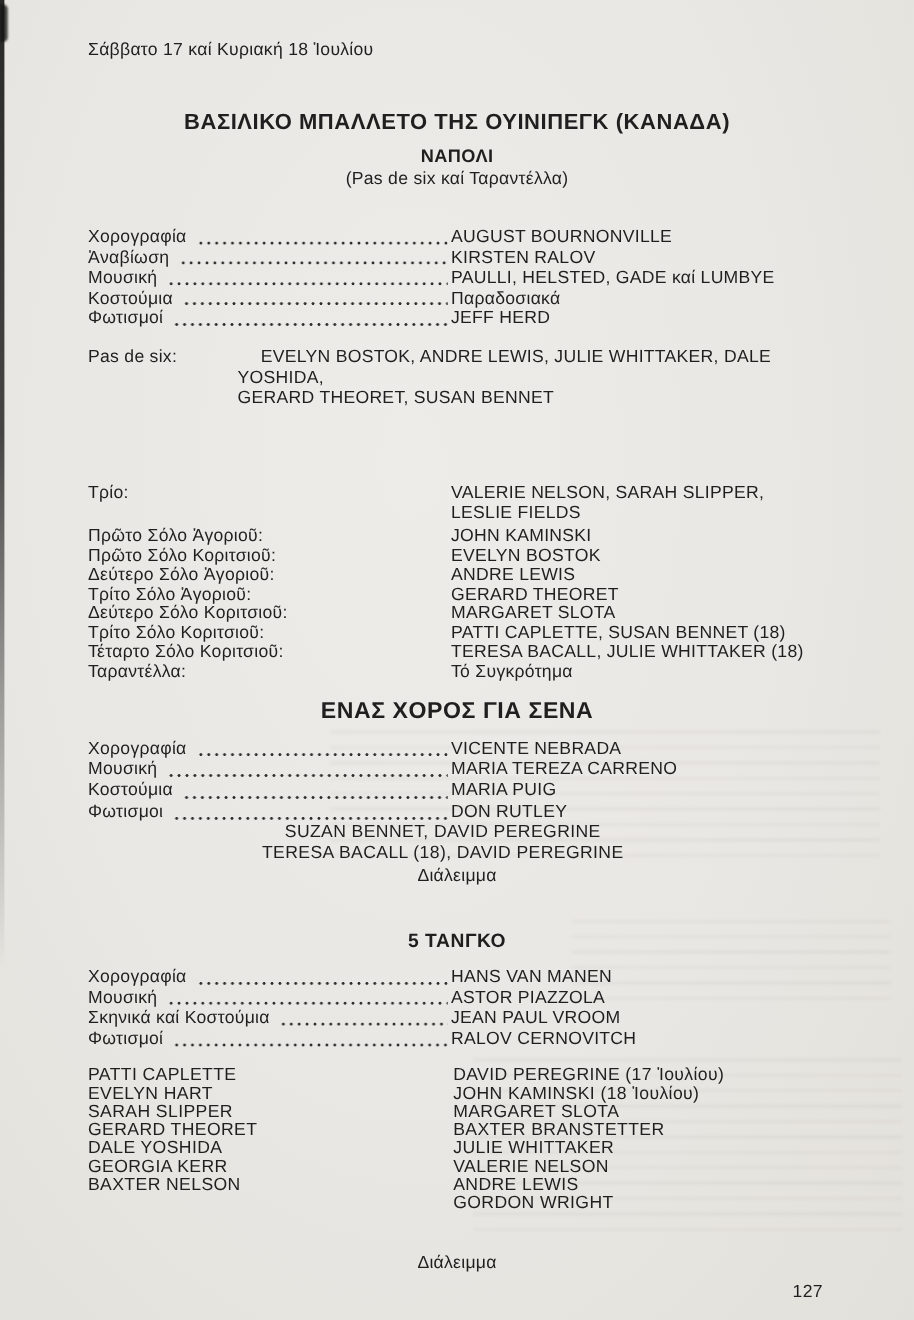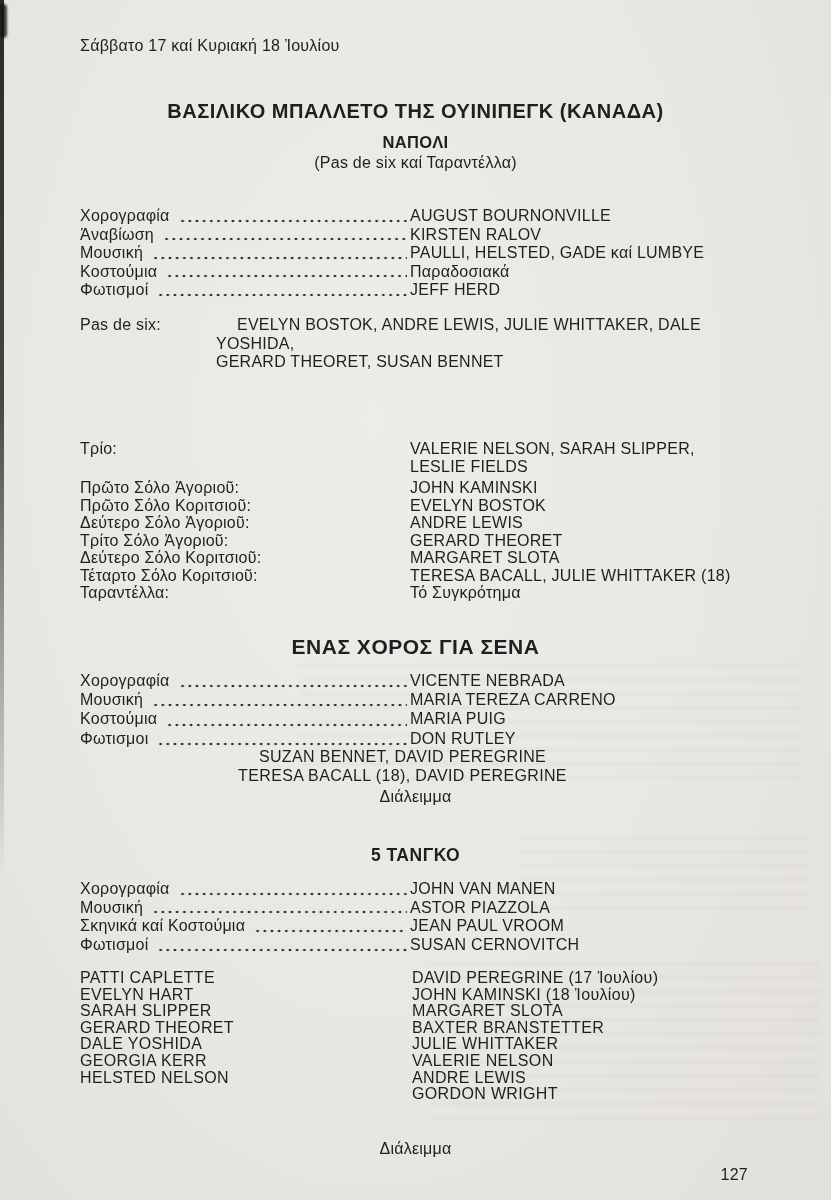--- a/index.html
+++ b/index.html
@@ -167,20 +167,24 @@
     </div>
     <div class="role-row">
       <span class="role-label">Τρίτο Σόλο Ἀγοριοῦ:</span>
       <span class="role-value">GERARD THEORET</span>
     </div>
     <div class="role-row">
       <span class="role-label">Δεύτερο Σόλο Κοριτσιοῦ:</span>
       <span class="role-value">MARGARET SLOTA</span>
     </div>
     <div class="role-row">
+      <span class="role-label">Τρίτο Σόλο Κοριτσιοῦ:</span>
+      <span class="role-value">PATTI CAPLETTE, SUSAN BENNET (18)</span>
+    </div>
+    <div class="role-row">
       <span class="role-label">Τέταρτο Σόλο Κοριτσιοῦ:</span>
       <span class="role-value">TERESA BACALL, JULIE WHITTAKER (18)</span>
     </div>
     <div class="role-row">
       <span class="role-label">Ταραντέλλα:</span>
       <span class="role-value">Τό Συγκρότημα</span>
     </div>
   </div>
 
 
@@ -225,53 +229,53 @@
   <div class="abs center intermission1">Διάλειμμα</div>
 
   <div class="abs center b sec3-title">5 ΤΑΝΓΚΟ</div>
 
   <div class="abs credits c3">
     <div class="credit-row">
       <span class="credit-left">
           <span class="credit-label">Χορογραφία</span>
           <span class="dots"></span>
         </span>
-      <span class="credit-value">JOHN VAN MANEN</span>
+      <span class="credit-value">HANS VAN MANEN</span>
     </div>
     <div class="credit-row">
       <span class="credit-left">
           <span class="credit-label">Μουσική</span>
           <span class="dots"></span>
         </span>
       <span class="credit-value">ASTOR PIAZZOLA</span>
     </div>
     <div class="credit-row">
       <span class="credit-left">
           <span class="credit-label">Σκηνικά καί Κοστούμια</span>
           <span class="dots"></span>
         </span>
       <span class="credit-value">JEAN PAUL VROOM</span>
     </div>
     <div class="credit-row">
       <span class="credit-left">
           <span class="credit-label">Φωτισμοί</span>
           <span class="dots"></span>
         </span>
-      <span class="credit-value">SUSAN CERNOVITCH</span>
+      <span class="credit-value">RALOV CERNOVITCH</span>
     </div>
   </div>
 
   <div class="abs cast-col cast-left">
     <div>PATTI CAPLETTE</div>
     <div>EVELYN HART</div>
     <div>SARAH SLIPPER</div>
     <div>GERARD THEORET</div>
     <div>DALE YOSHIDA</div>
     <div>GEORGIA KERR</div>
-    <div>HELSTED NELSON</div>
+    <div>BAXTER NELSON</div>
   </div>
 
   <div class="abs cast-col cast-right">
     <div>DAVID PEREGRINE (17 Ἰουλίου)</div>
     <div>JOHN KAMINSKI (18 Ἰουλίου)</div>
     <div>MARGARET SLOTA</div>
     <div>BAXTER BRANSTETTER</div>
     <div>JULIE WHITTAKER</div>
     <div>VALERIE NELSON</div>
     <div>ANDRE LEWIS</div>

